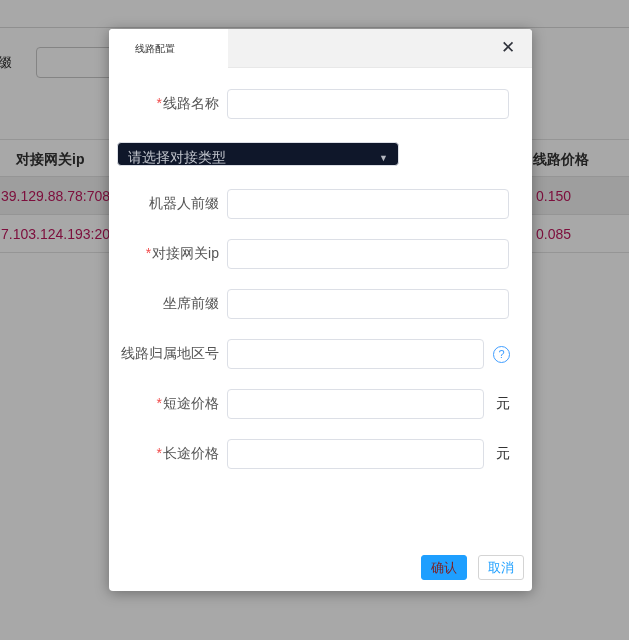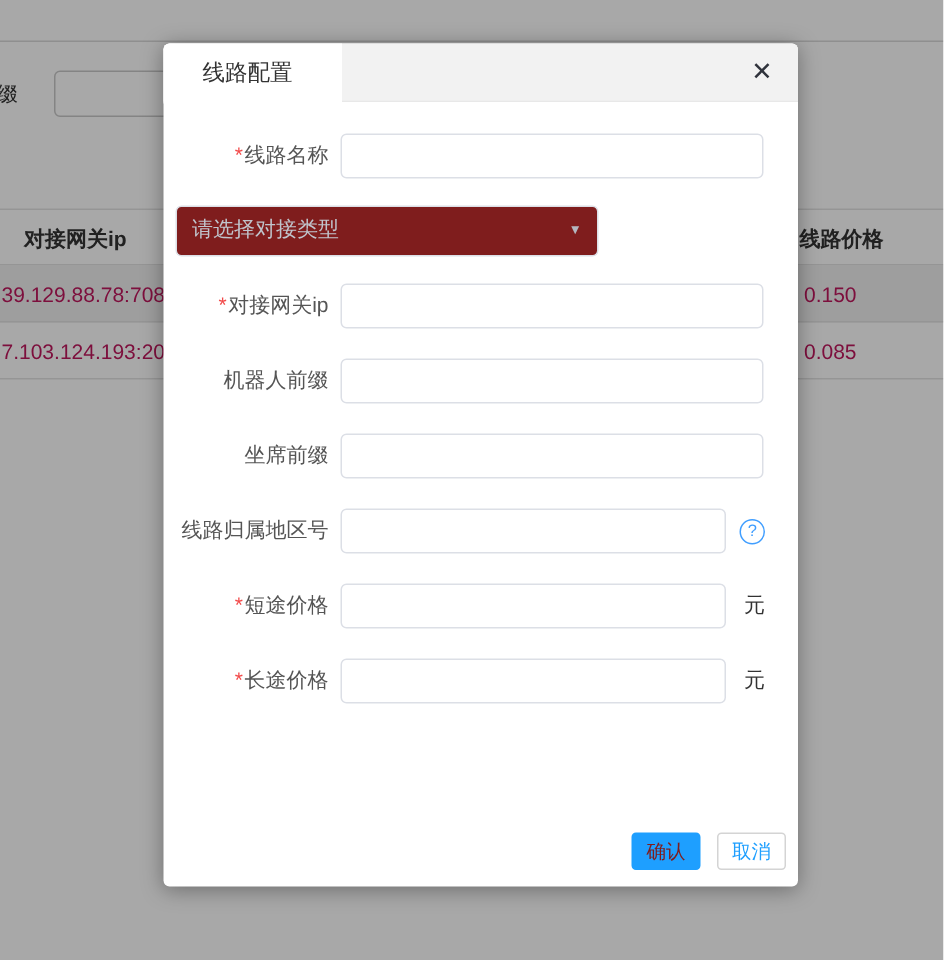--- a/index.html
+++ b/index.html
@@ -27,35 +27,35 @@
   
   .mask { position:absolute; inset:0; background:rgba(0,0,0,0.34); z-index:5; }
 
   
   .modal { position:absolute; left:109px; top:29px; width:423px; height:562px; background:#fff;
            border-radius:4px; box-shadow:0 2px 14px rgba(0,0,0,0.35); z-index:10; }
   .modal-header { position:relative; height:39px; background:#f2f2f2; border-bottom:1px solid #e8e8e8;
                   border-radius:4px 4px 0 0; }
   .modal-tab { position:absolute; left:0; top:0; width:119px; height:40px; background:#fff;
                border-radius:4px 0 0 0; }
-  .modal-title { display:block; padding-left:26px; line-height:39px; font-size:15px; color:#333; }
+  .modal-title { display:block; padding-left:26px; line-height:39px; font-size:10px; color:#333; }
   .modal-close { position:absolute; right:13px; top:8px; width:22px; height:22px; line-height:22px;
                  text-align:center; font-size:17px; color:#30333c; cursor:pointer; }
 
   
   .modal-body { padding-top:21px; }
   .frow { display:flex; align-items:center; height:30px; margin-bottom:20px; }
   .flabel { width:110px; text-align:right; color:#555; white-space:nowrap; flex:none; }
   .star { color:#f24a4a; margin-right:1px; }
   .fctrl { margin-left:8px; display:flex; align-items:center; }
   .tinput { width:282px; height:30px; border:1px solid #dcdfe6; border-radius:4px; background:#fff;
             padding:0 10px; font-size:14px; color:#333; font-family:"Liberation Sans", sans-serif; outline:none; }
   .tinput.short { width:257px; }
-  .fselect { position:relative; width:282px; height:34px; border:1px solid #dcdfe6; border-radius:4px;
-             background:#7f1d1d; cursor:pointer; }
+  .fselect { position:relative; width:282px; height:24px; border:1px solid #dcdfe6; border-radius:4px;
+             background:#0f172a; cursor:pointer; }
   .fselect .ph { display:block; line-height:28px; padding-left:10px; color:#c0c4cc; }
   .fselect .arrow { position:absolute; right:10px; top:10px; font-size:9px; color:#b4b7bf; }
   .help { width:17px; height:17px; border:1px solid #409eff; border-radius:50%; color:#409eff;
           font-size:11px; line-height:15px; text-align:center; margin-left:9px; cursor:pointer; flex:none; }
   .suffix { margin-left:12px; color:#333; }
 
   
   .modal-footer { position:absolute; right:8px; bottom:11px; display:flex; gap:11px; }
   .btn { height:25px; padding:0 9px; border-radius:3px; font-size:13px; line-height:23px;
          cursor:pointer; font-family:"Liberation Sans", sans-serif; }
@@ -110,28 +110,28 @@
       <div class="frow">
         <span class="fctrl">
           <span class="fselect">
             <span class="ph">请选择对接类型</span>
             <span class="arrow">▼</span>
           </span>
         </span>
       </div>
 
       <div class="frow">
-        <span class="flabel"><span class="star">*</span><span>对接网关ip</span></span>
+        <span class="flabel"><span>机器人前缀</span></span>
         <span class="fctrl">
             <input class="tinput" type="text" style="">
           </span>
       </div>
 
       <div class="frow">
-        <span class="flabel"><span>机器人前缀</span></span>
+        <span class="flabel"><span class="star">*</span><span>对接网关ip</span></span>
         <span class="fctrl">
             <input class="tinput" type="text" style="">
           </span>
       </div>
 
       <div class="frow">
         <span class="flabel"><span>坐席前缀</span></span>
         <span class="fctrl">
             <input class="tinput" type="text" style="">
           </span>

